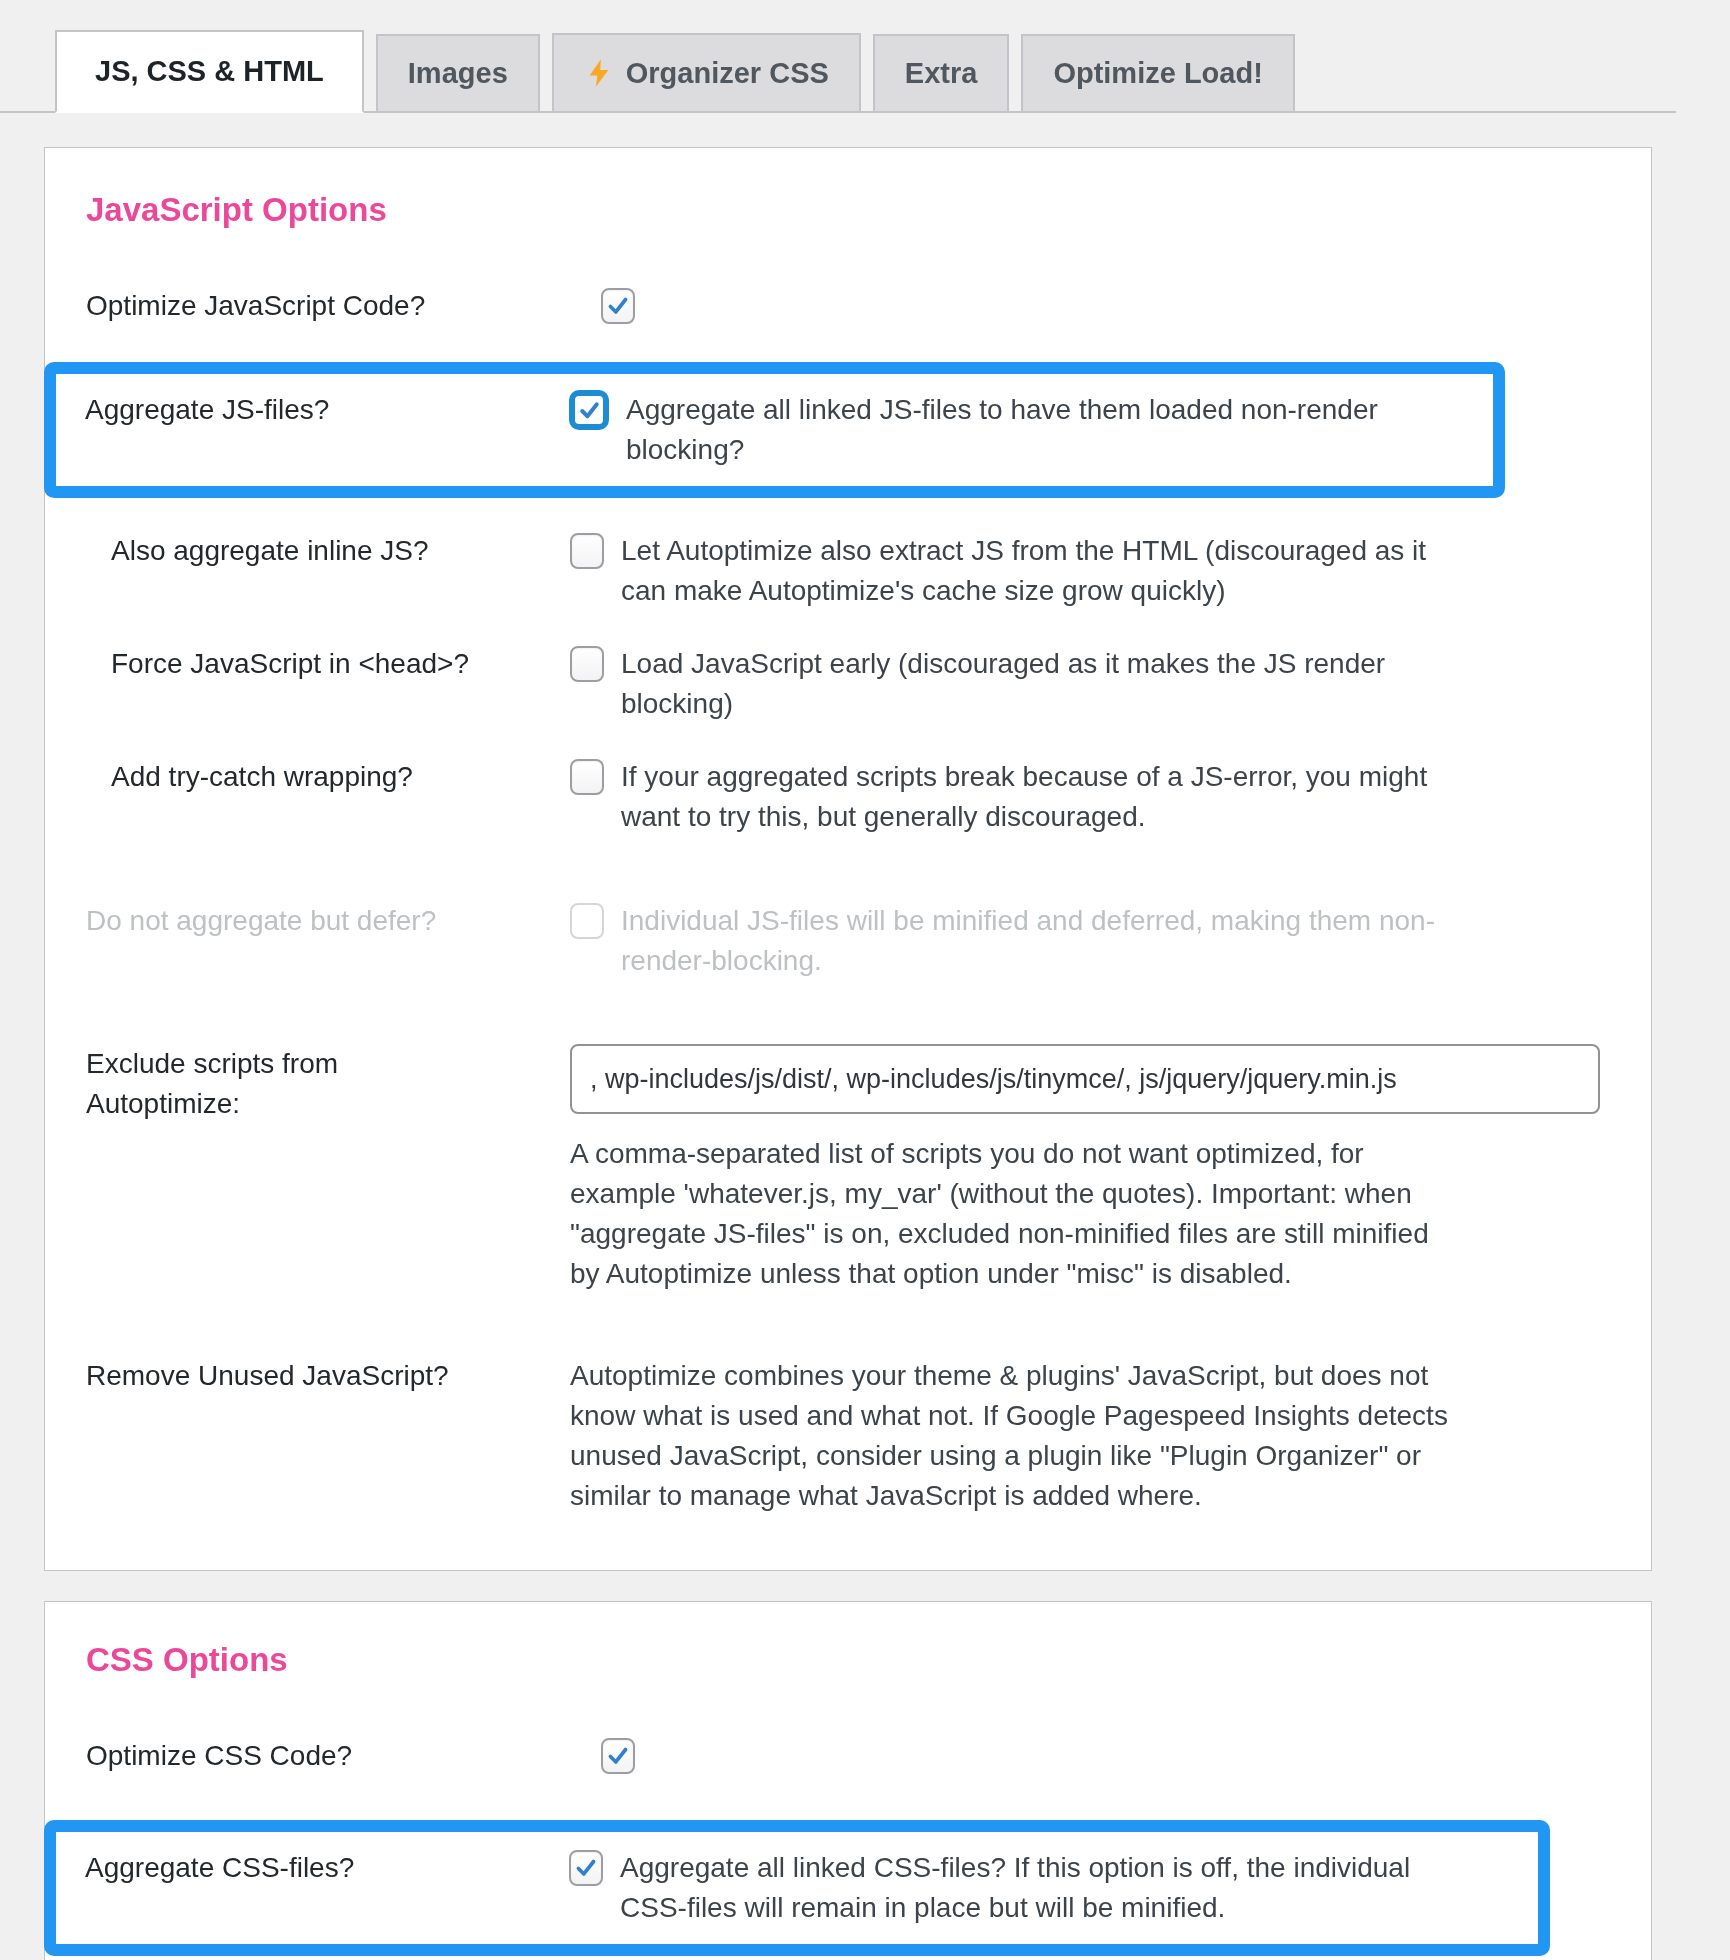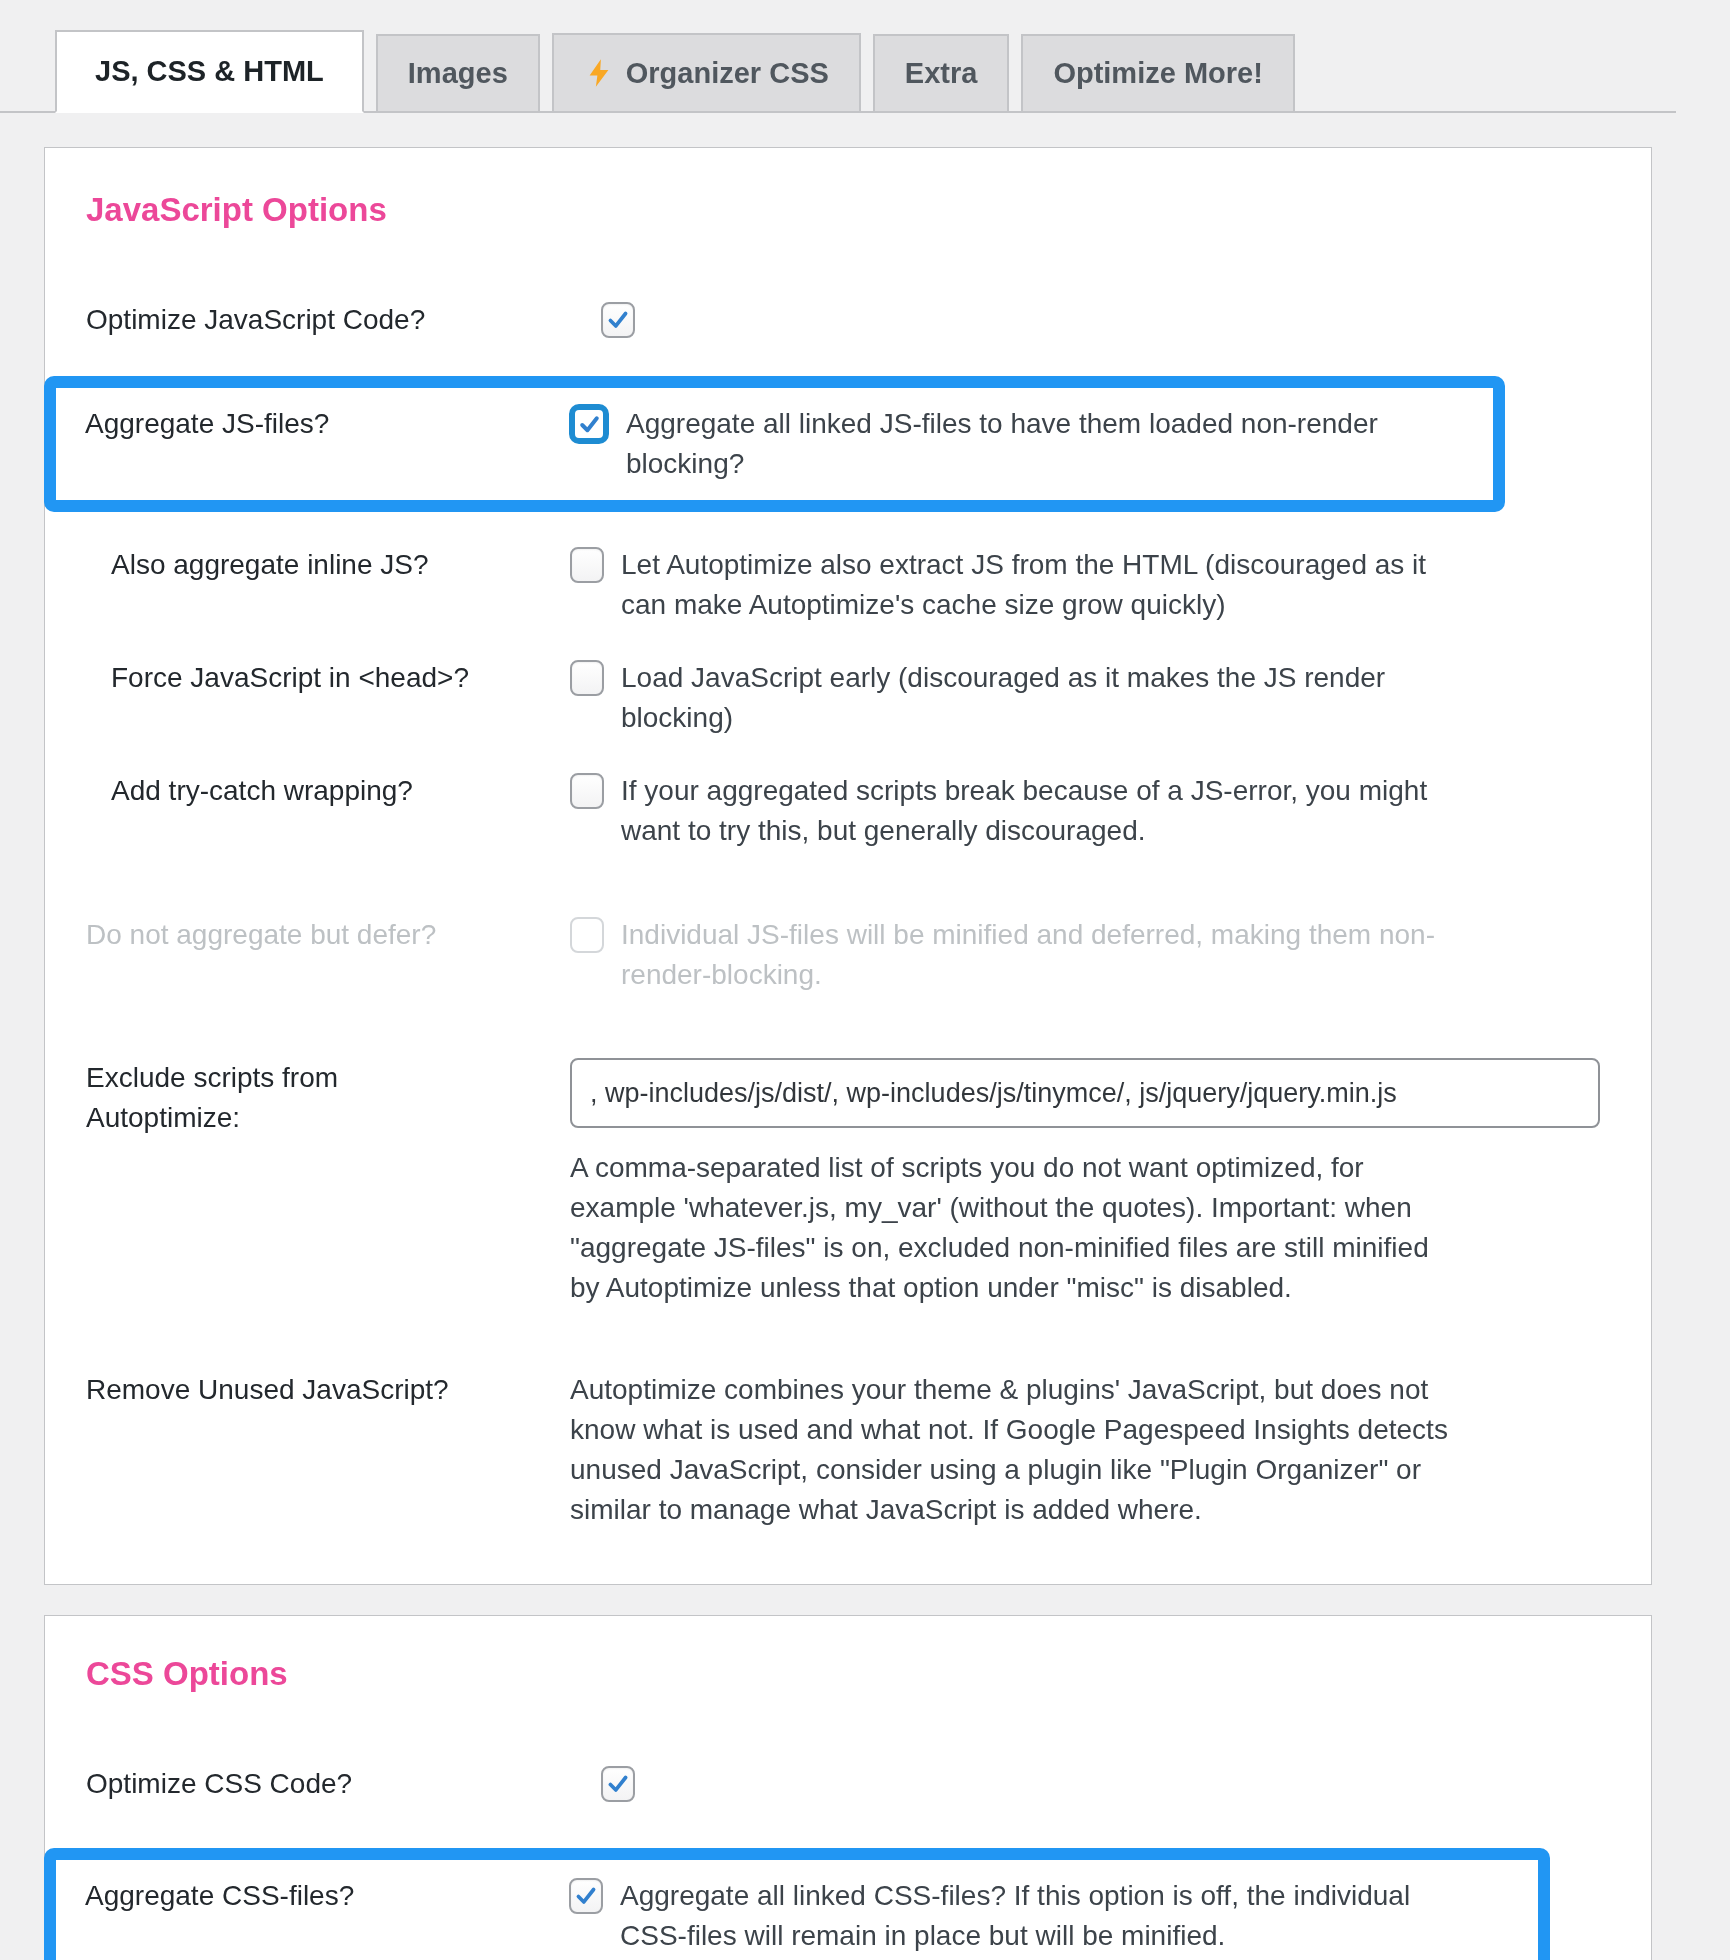--- a/index.html
+++ b/index.html
@@ -71,21 +71,21 @@
   }
   .row.sub .label { padding-left: 25px; }
   .control { display: flex; align-items: flex-start; gap: 17px; }
   .desc {
     font-size: 28px;
     line-height: 40px;
     color: #3c434a;
     white-space: pre-line;
   }
 
-  .row.first      { margin-top: 70px; gap: 31px; }
+  .row.first      { margin-top: 56px; gap: 31px; }
   .row.sub        { margin-top: 33px; }
   .row.gap-large  { margin-top: 64px; }
 
   
   .cb {
     width: 34px; height: 36px;
     flex-shrink: 0;
     border: 2px solid #9b9ea3;
     border-radius: 8px;
     background: linear-gradient(#ffffff, #f3f3f4);
@@ -155,21 +155,21 @@
       <svg viewBox="0 0 24 24">
           <path d="M13.5 1 L4.5 14 h6.2 L9.5 23 19.5 9.5 h-6.5 z" fill="#f9a825"></path>
         </svg>
     </span>
     <span>Organizer CSS</span>
   </div>
   <div class="tab">
     <span>Extra</span>
   </div>
   <div class="tab">
-    <span>Optimize More!</span>
+    <span>Optimize Load!</span>
   </div>
 </div>
 
 <div class="postbox js">
   <h2 class="section-title">JavaScript Options</h2>
 
   <div class="row first">
     <div class="label">Optimize JavaScript Code?</div>
     <div class="control">
       <span class="cb">

